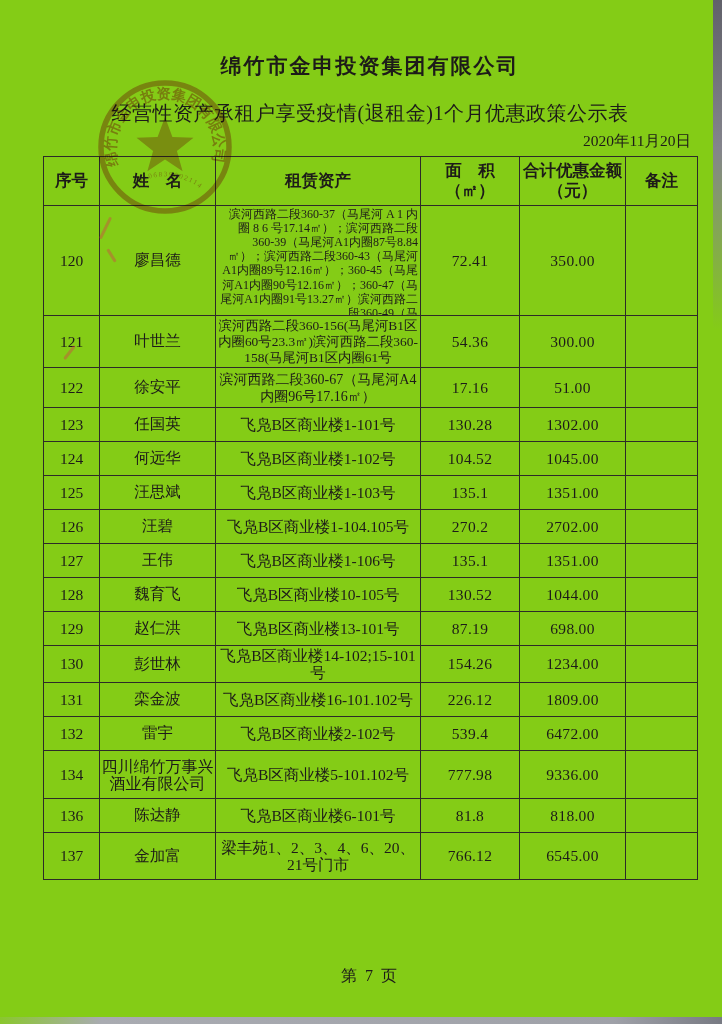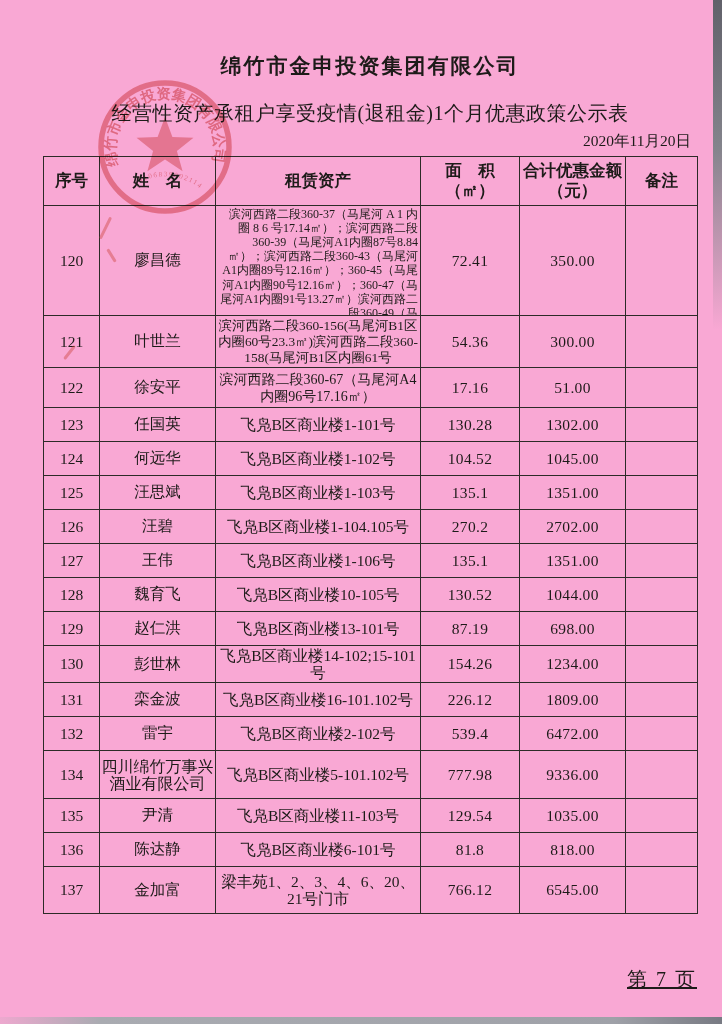--- a/index.html
+++ b/index.html
@@ -1,19 +1,19 @@
 <!DOCTYPE html>
 <html><head>
 <meta charset="utf-8">
 <style>
   html,body{margin:0;padding:0;}
   .page{
     position:relative;
     width:722px;height:1024px;
-    background:#f9a8d4;
+    background:#84cc16;
     font-family:"Liberation Serif", serif;
     color:#1d1b19;
     overflow:hidden;
   }
   
   .doc-head{position:absolute;left:43px;top:0;width:654px;}
   .company-title{
     position:absolute;top:52px;left:0;width:100%;
     text-align:center;font-size:21px;font-weight:bold;letter-spacing:2px;
   }
@@ -55,21 +55,21 @@
     font-size:12px;line-height:14.2px;text-align:right;
   }
   tr.rl td.asset{font-size:13.4px;line-height:16px;}
   tr.rm td.asset{font-size:14px;line-height:17px;}
   tr.r2 td.name{font-size:16px;line-height:17px;padding:0 1px;}
   td.no{font-size:15.5px;}
   td.area, td.amount{font-size:16px;letter-spacing:0.3px;}
   
   .page-footer{
     position:absolute;left:43px;top:966px;width:654px;
-    text-align:right;font-size:20px;letter-spacing:2px;text-decoration:underline;
+    text-align:center;font-size:16px;letter-spacing:2px;
   }
   
   .seal{
     position:absolute;left:85px;top:67px;width:160px;height:160px;
     mix-blend-mode:multiply;opacity:0.9;pointer-events:none;
   }
   .bleed{
     position:absolute;background:rgba(206,74,69,0.45);border-radius:3px;
   }
   .bleed.m1{left:104px;top:216px;width:3px;height:24px;transform:rotate(26deg);}
@@ -225,28 +225,20 @@
         </tr>
         <tr class="row r2">
           <td class="no">134</td>
           <td class="name">四川绵竹万事兴酒业有限公司</td>
           <td class="asset">飞凫B区商业楼5-101.102号</td>
           <td class="area">777.98</td>
           <td class="amount">9336.00</td>
           <td class="note"></td>
         </tr>
         <tr class="row ">
-          <td class="no">135</td>
-          <td class="name">尹清</td>
-          <td class="asset">飞凫B区商业楼11-103号</td>
-          <td class="area">129.54</td>
-          <td class="amount">1035.00</td>
-          <td class="note"></td>
-        </tr>
-        <tr class="row ">
           <td class="no">136</td>
           <td class="name">陈达静</td>
           <td class="asset">飞凫B区商业楼6-101号</td>
           <td class="area">81.8</td>
           <td class="amount">818.00</td>
           <td class="note"></td>
         </tr>
         <tr class="row r2b">
           <td class="no">137</td>
           <td class="name">金加富</td>

